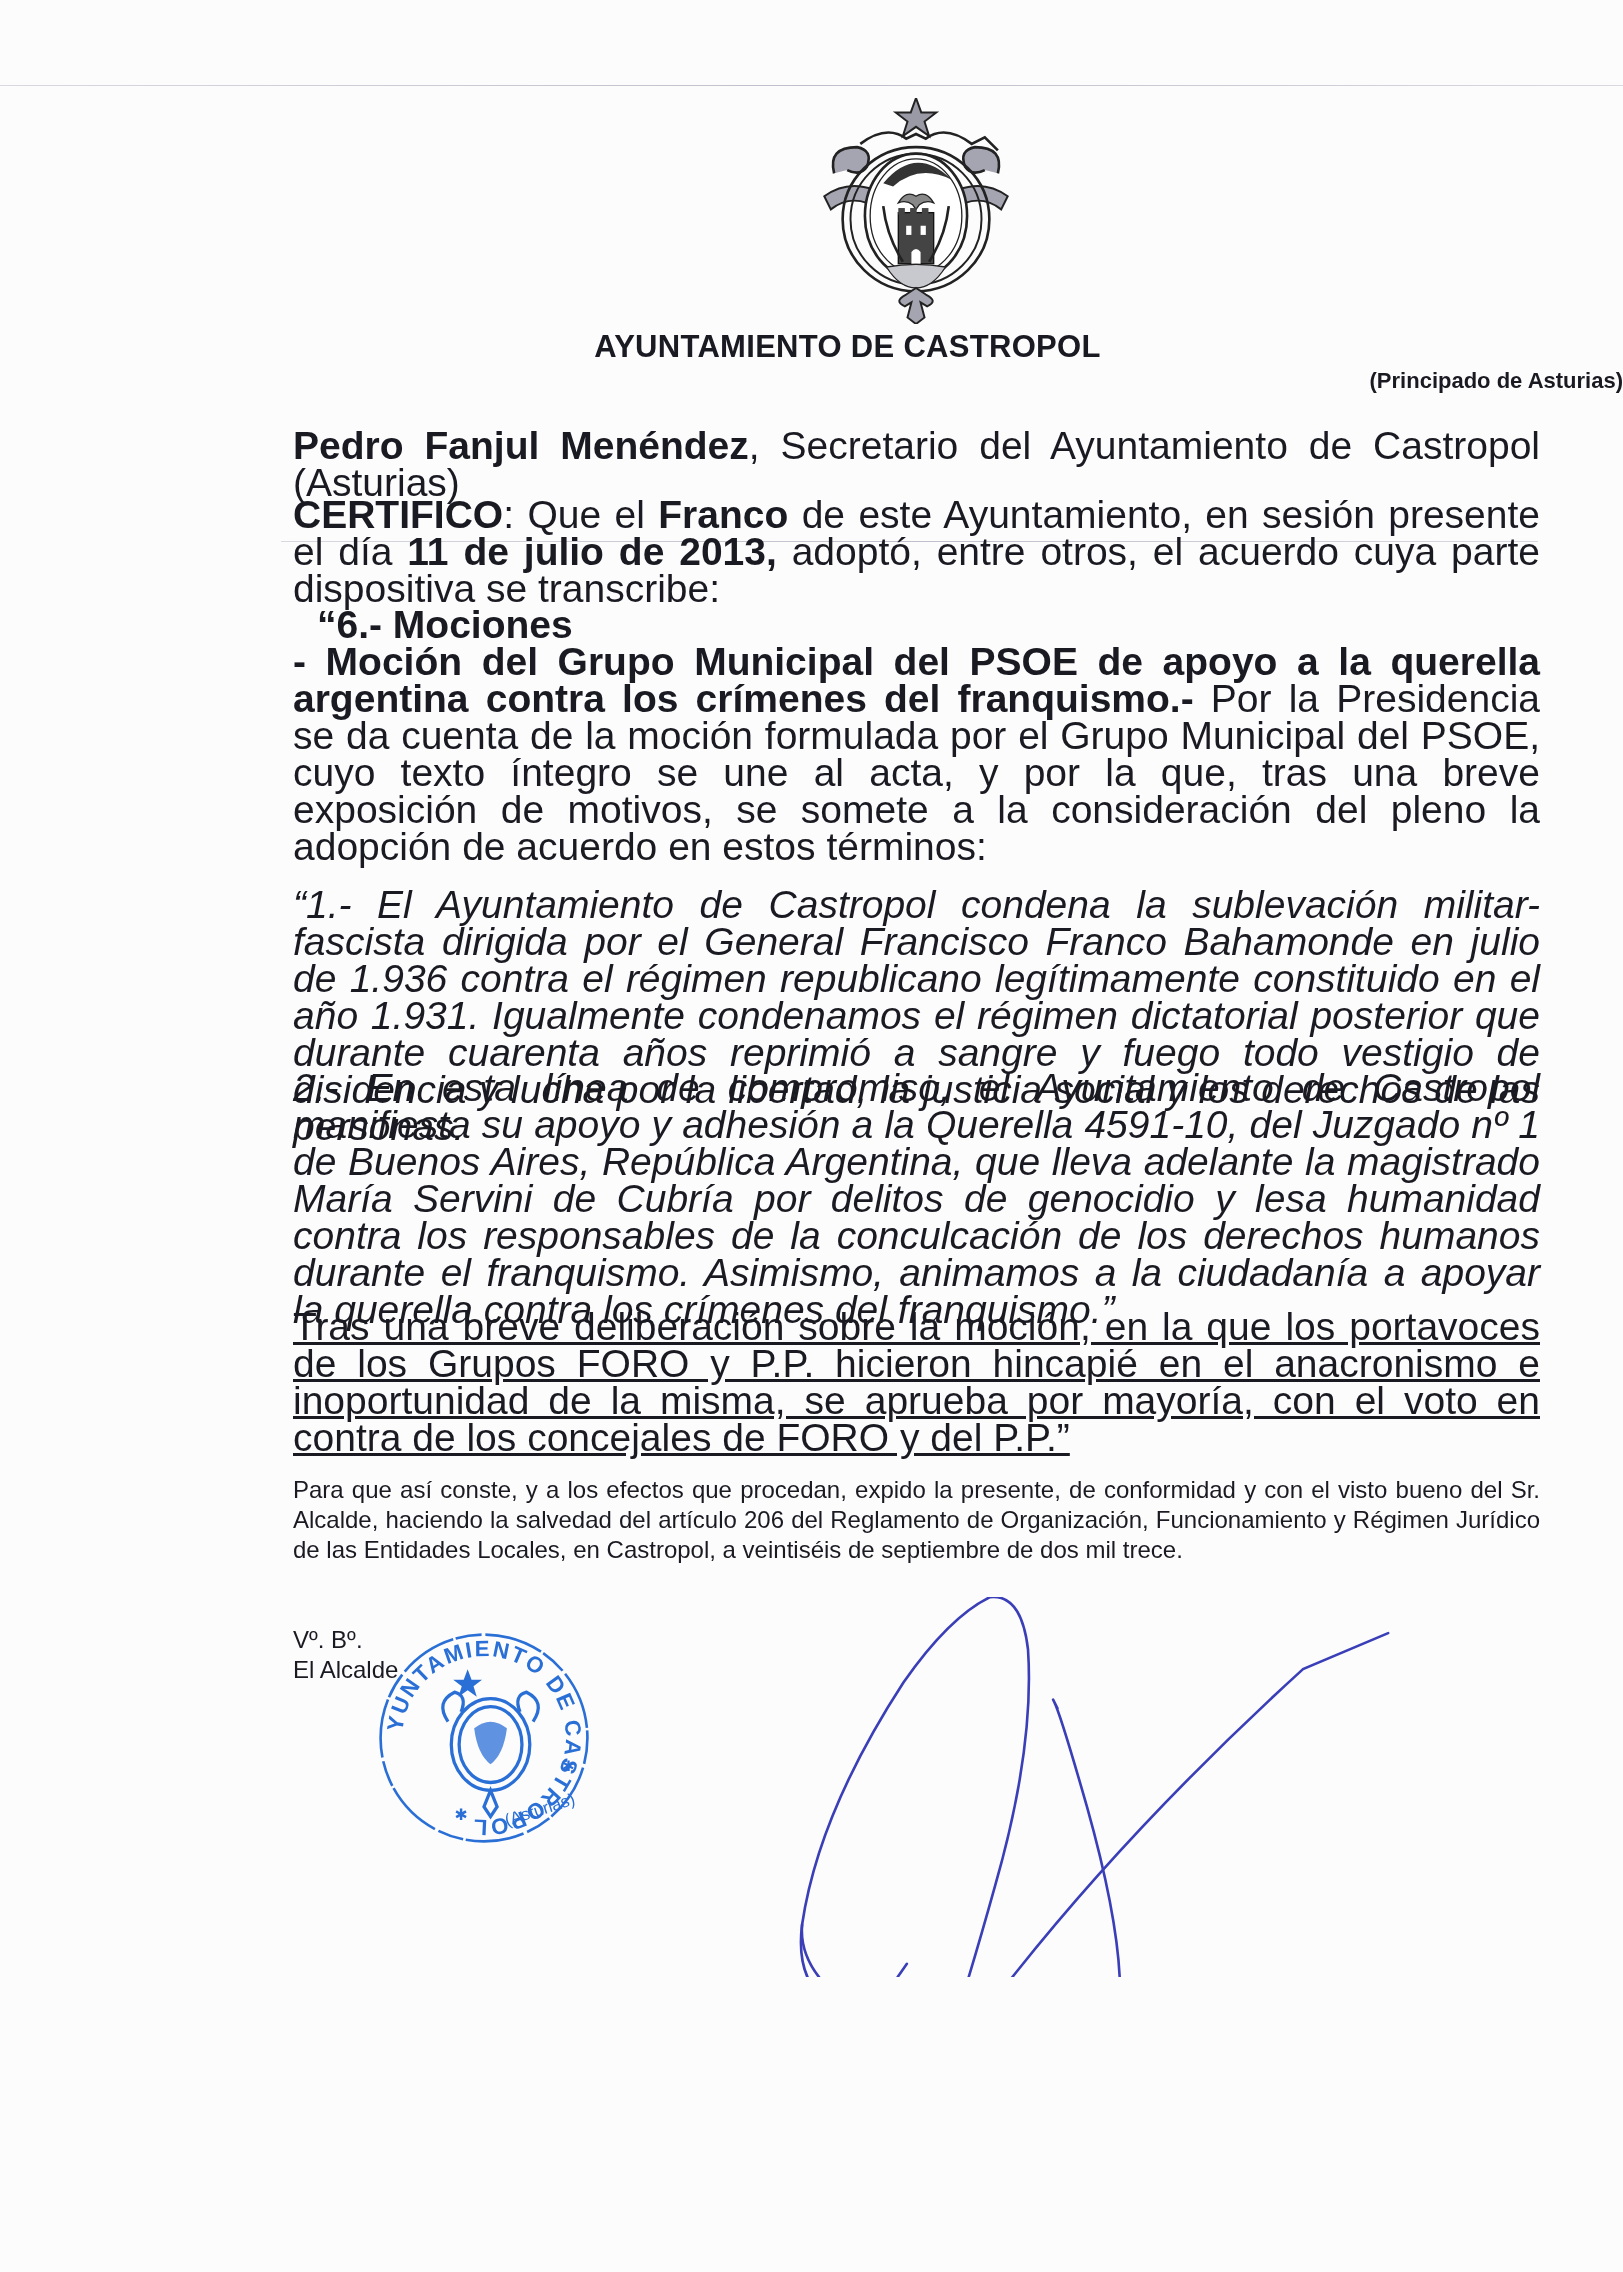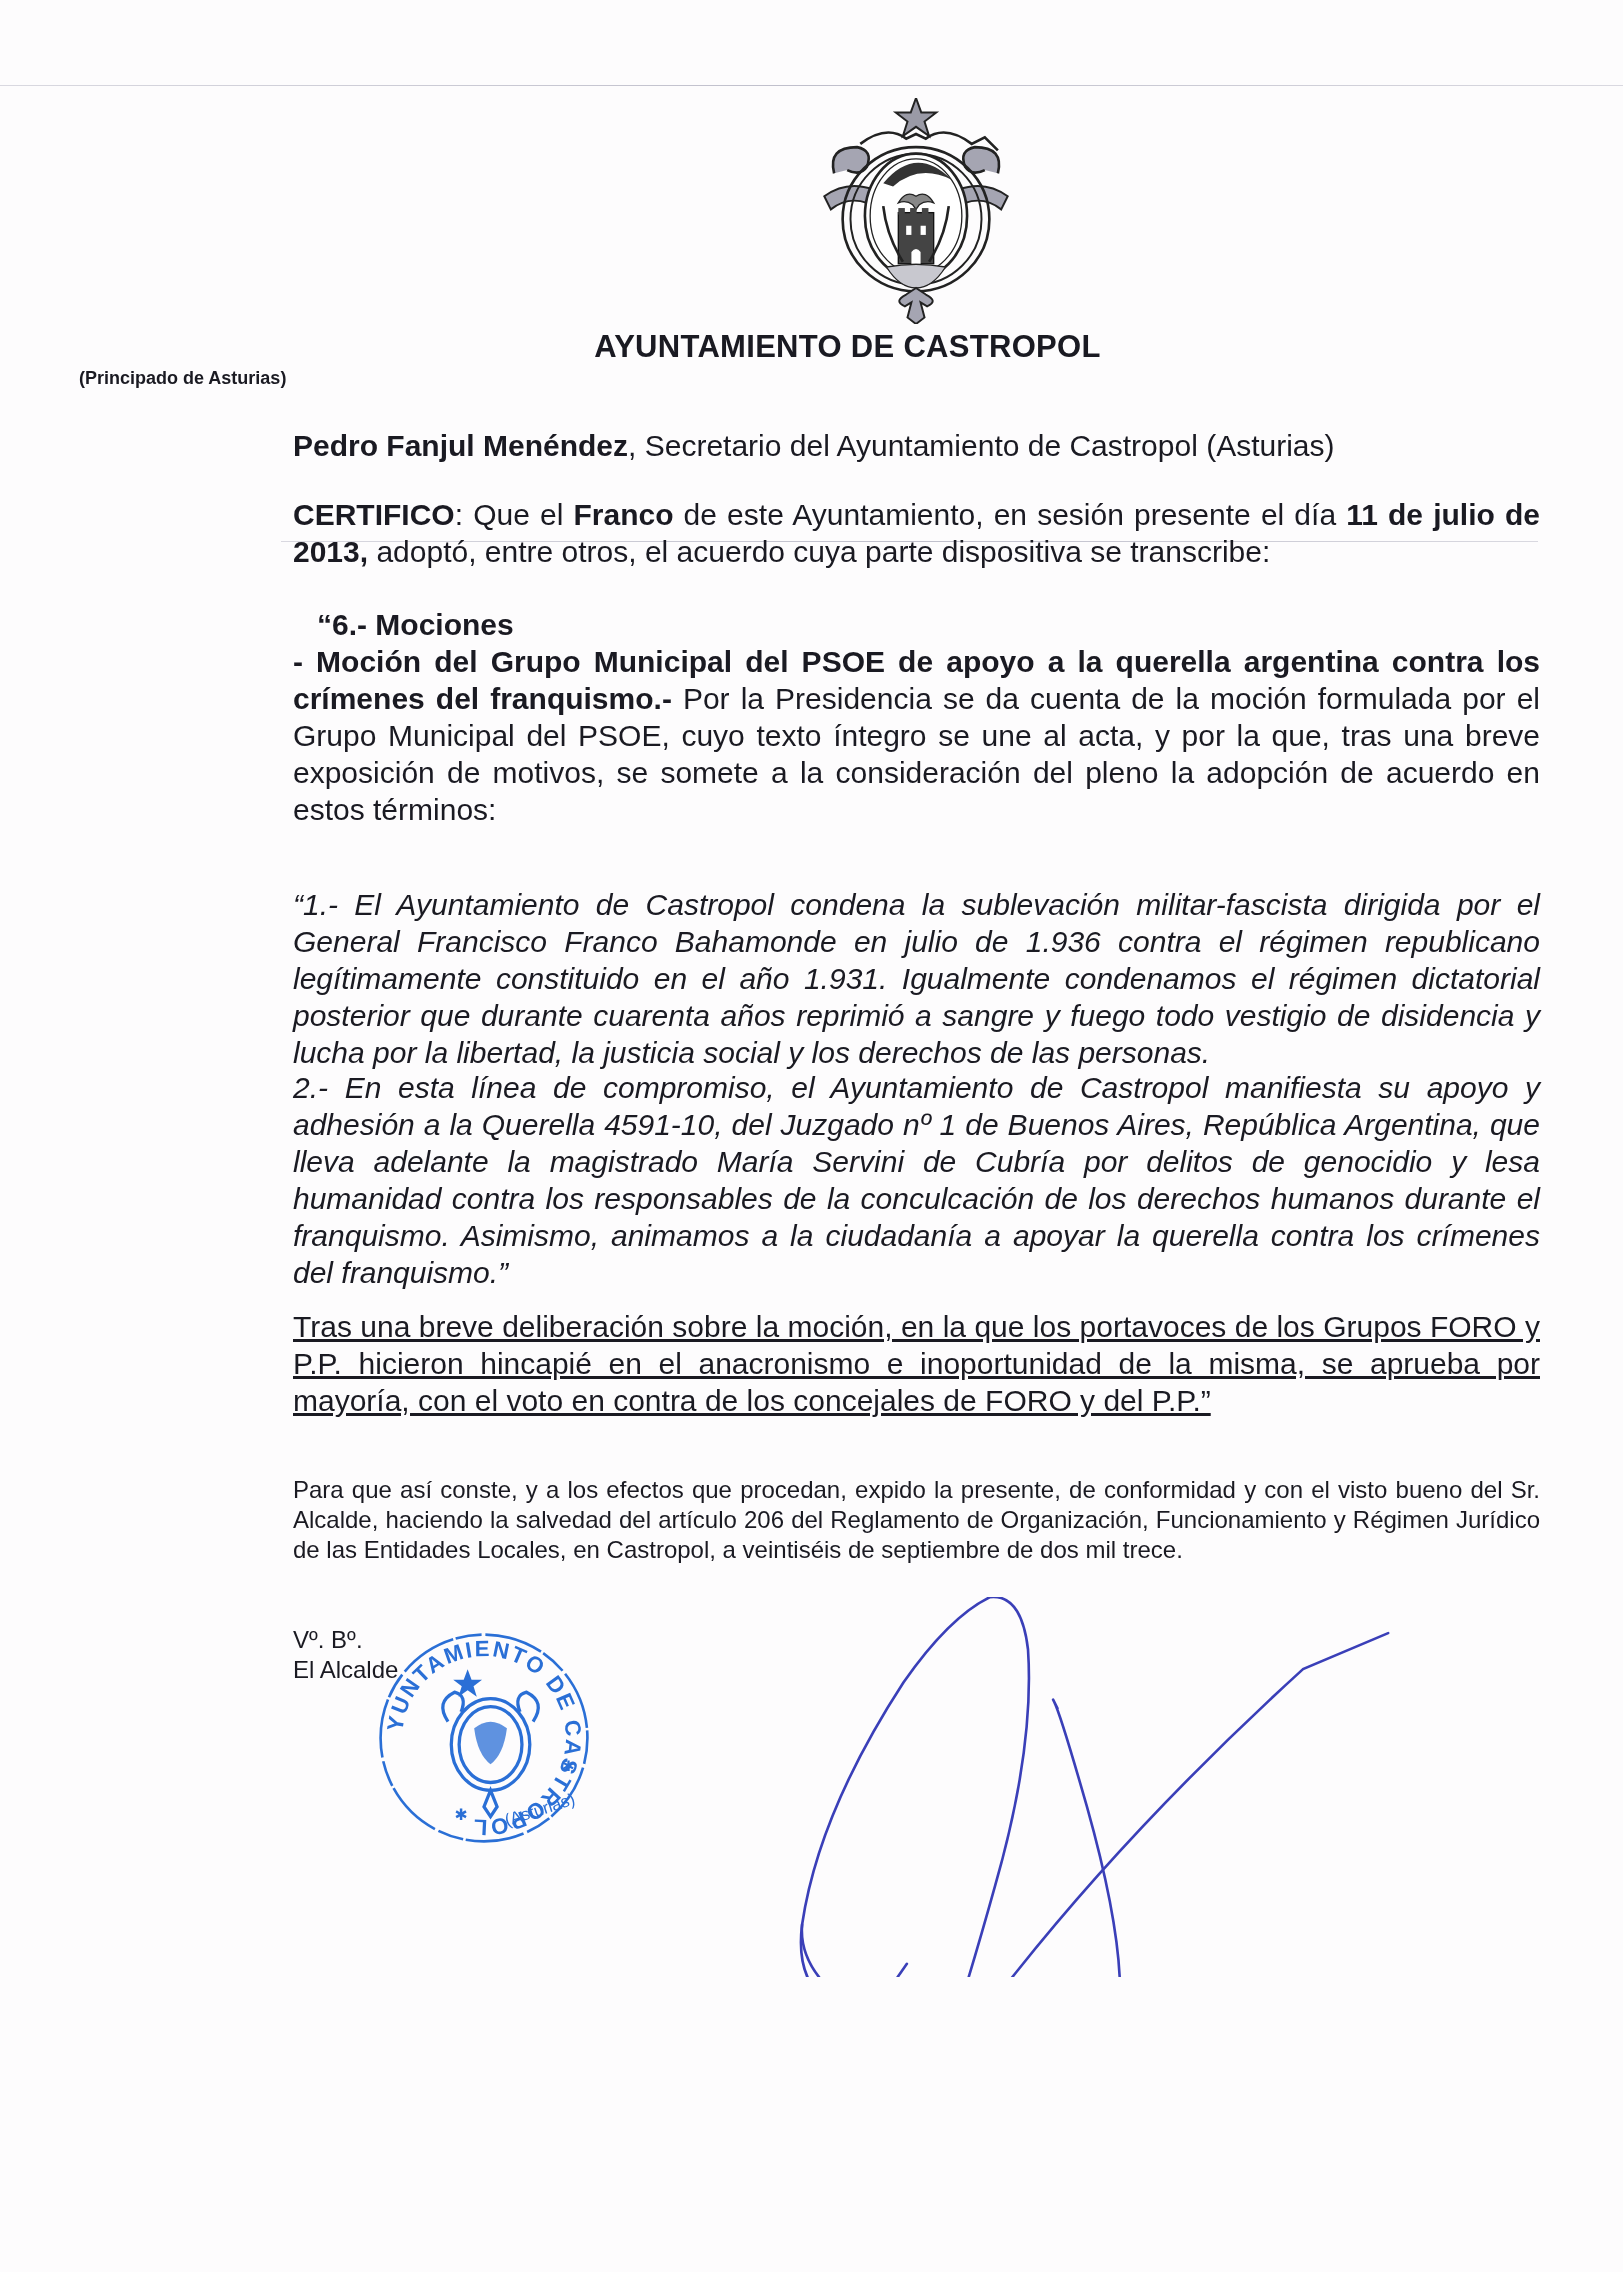--- a/index.html
+++ b/index.html
@@ -18,26 +18,26 @@
   .crest {
     position: absolute; left: 821px; top: 98px; width: 190px; height: 226px;
   }
   .header-title {
     position: absolute; left: 0; right: 0; top: 329px;
     text-align: center; font-weight: bold; font-size: 31px; letter-spacing: 0.3px;
     padding-left: 72px;
   }
   .header-sub {
     position: absolute; left: 0; right: 0; top: 368px;
-    text-align: left; font-weight: bold; font-size: 18px;
+    text-align: right; font-weight: bold; font-size: 22px;
     padding-left: 79px;
   }
   .para {
     position: absolute; left: 293px; width: 1247px;
-    font-size: 30px; line-height: 37px;
+    font-size: 39px; line-height: 37px;
     text-align: justify;
   }
   .para b { font-weight: bold; }
   .italic { font-style: italic; }
   .small { font-size: 24px; line-height: 30px; }
   .stamp {
     position: absolute; left: 376px; top: 1630px; width: 216px; height: 216px;
   }
   .signature {
     position: absolute; left: 753px; top: 1597px; width: 753px; height: 380px;

